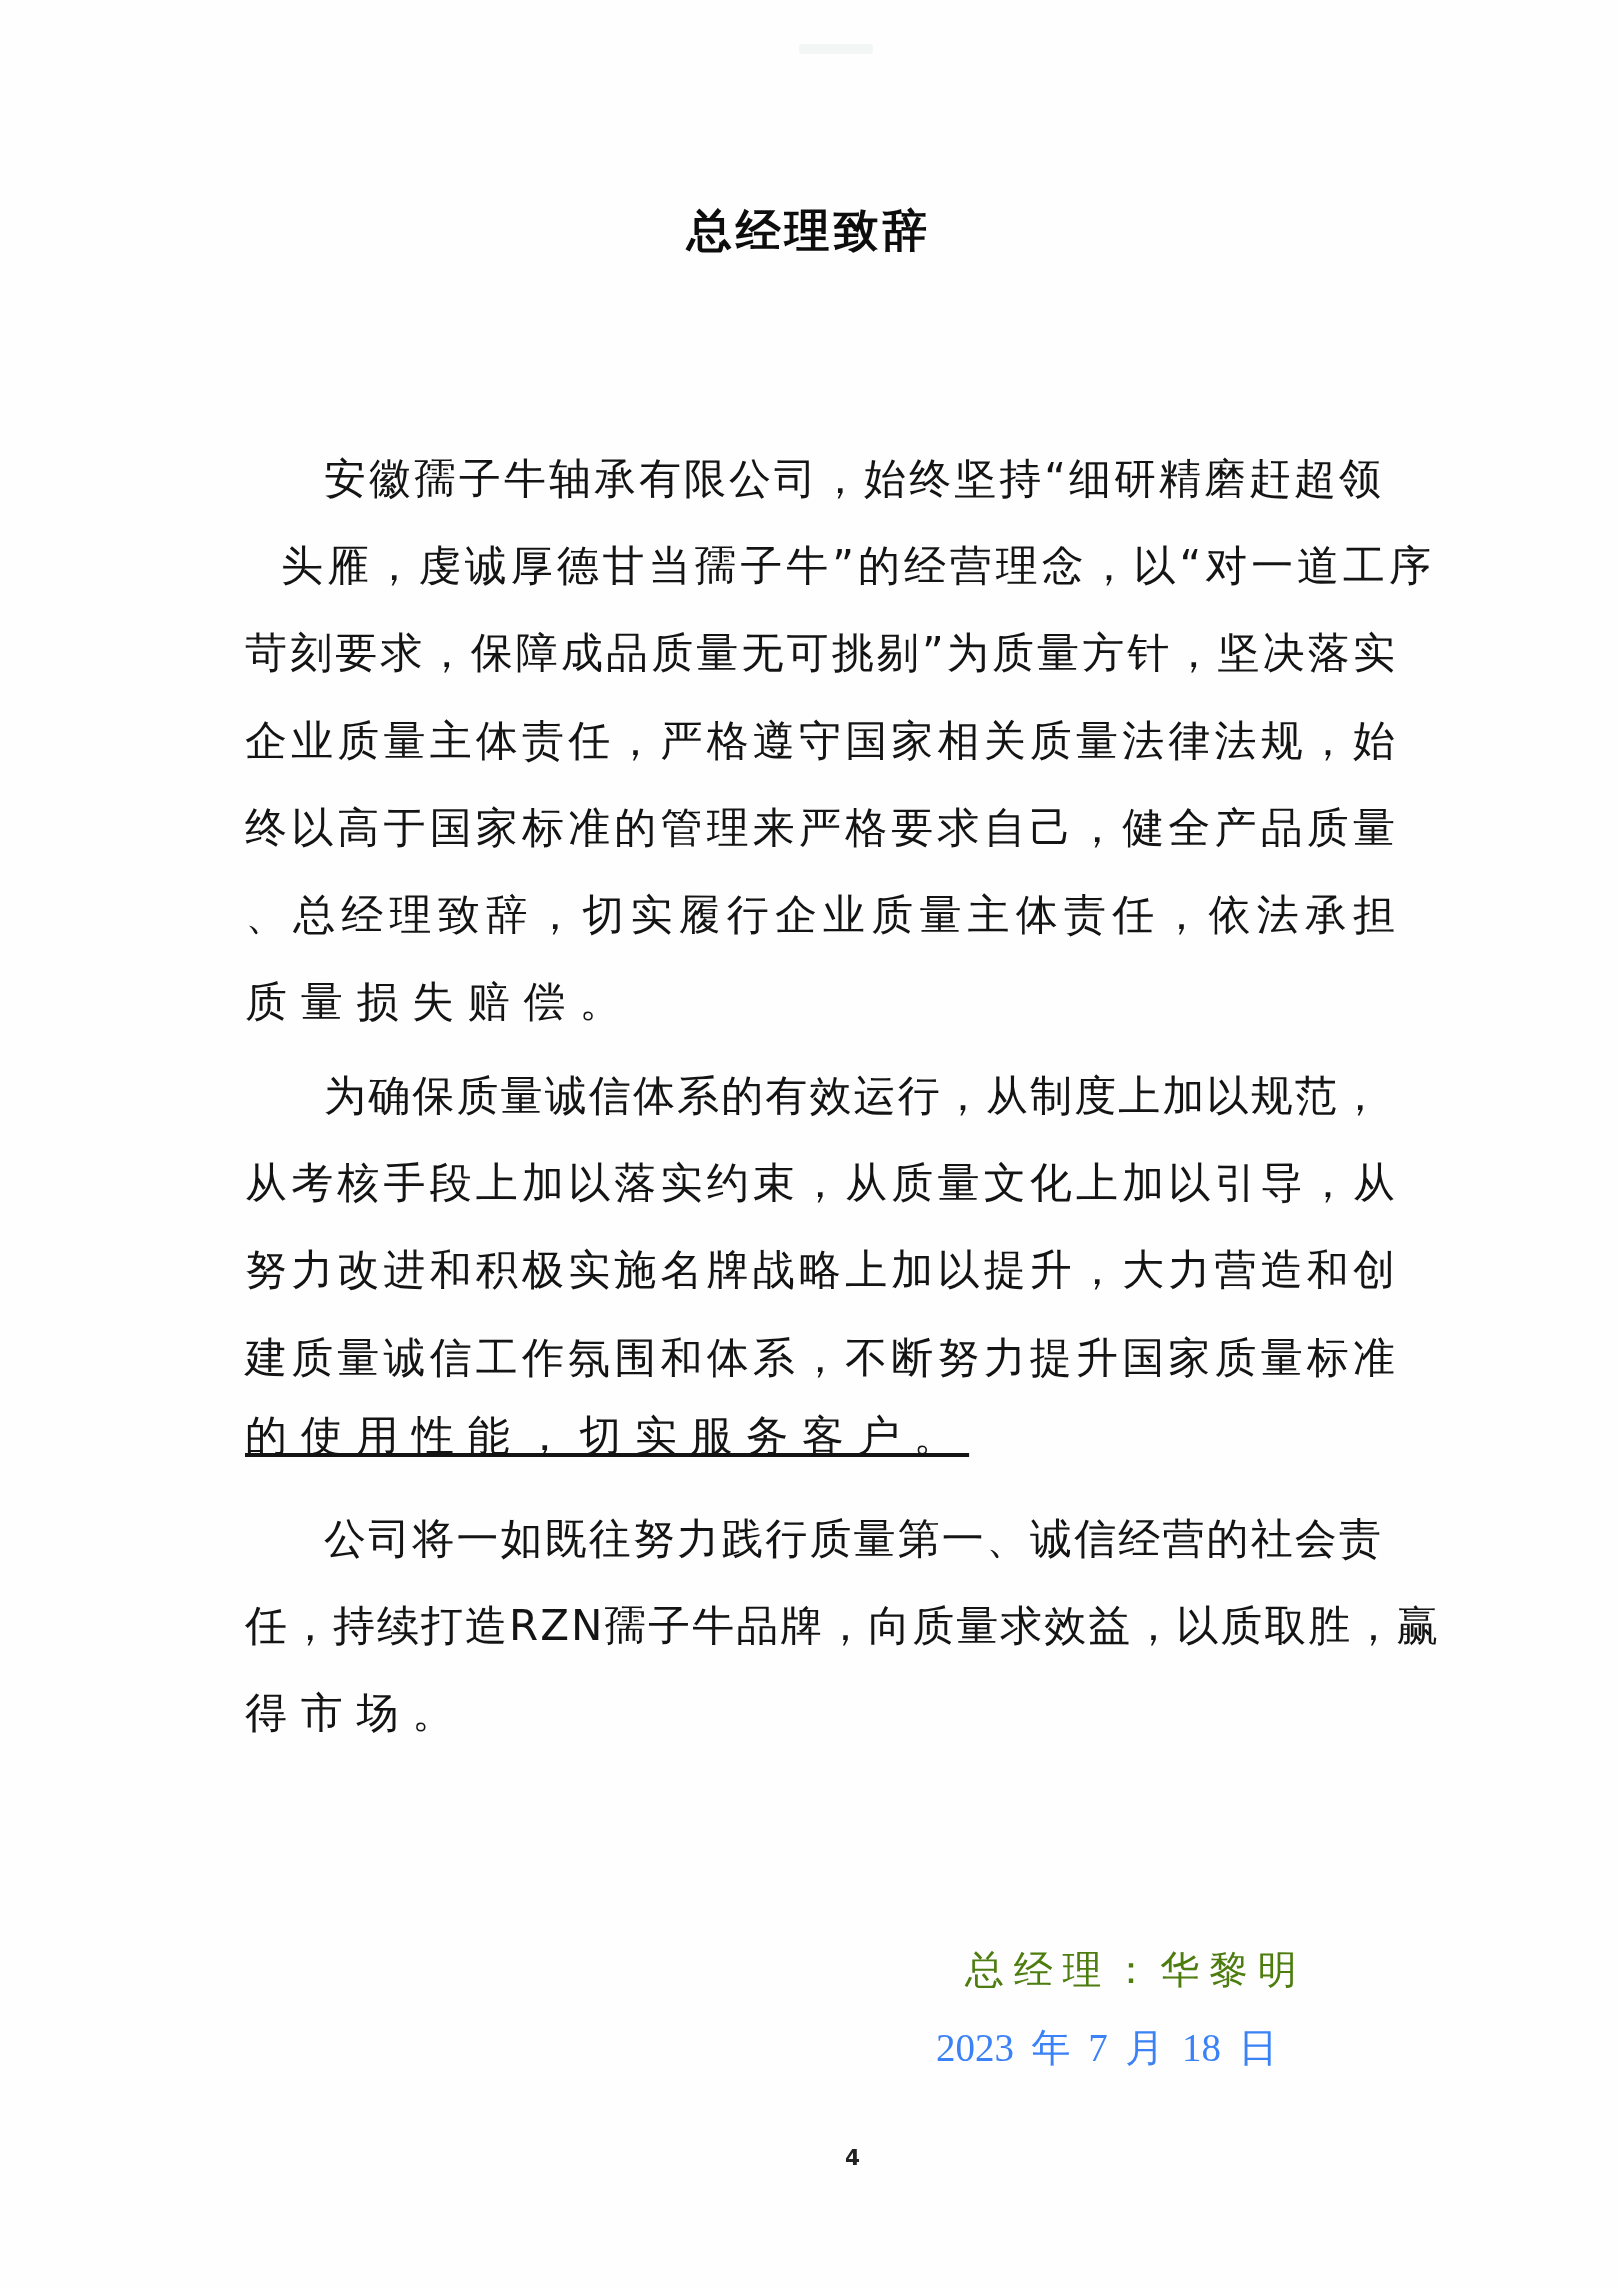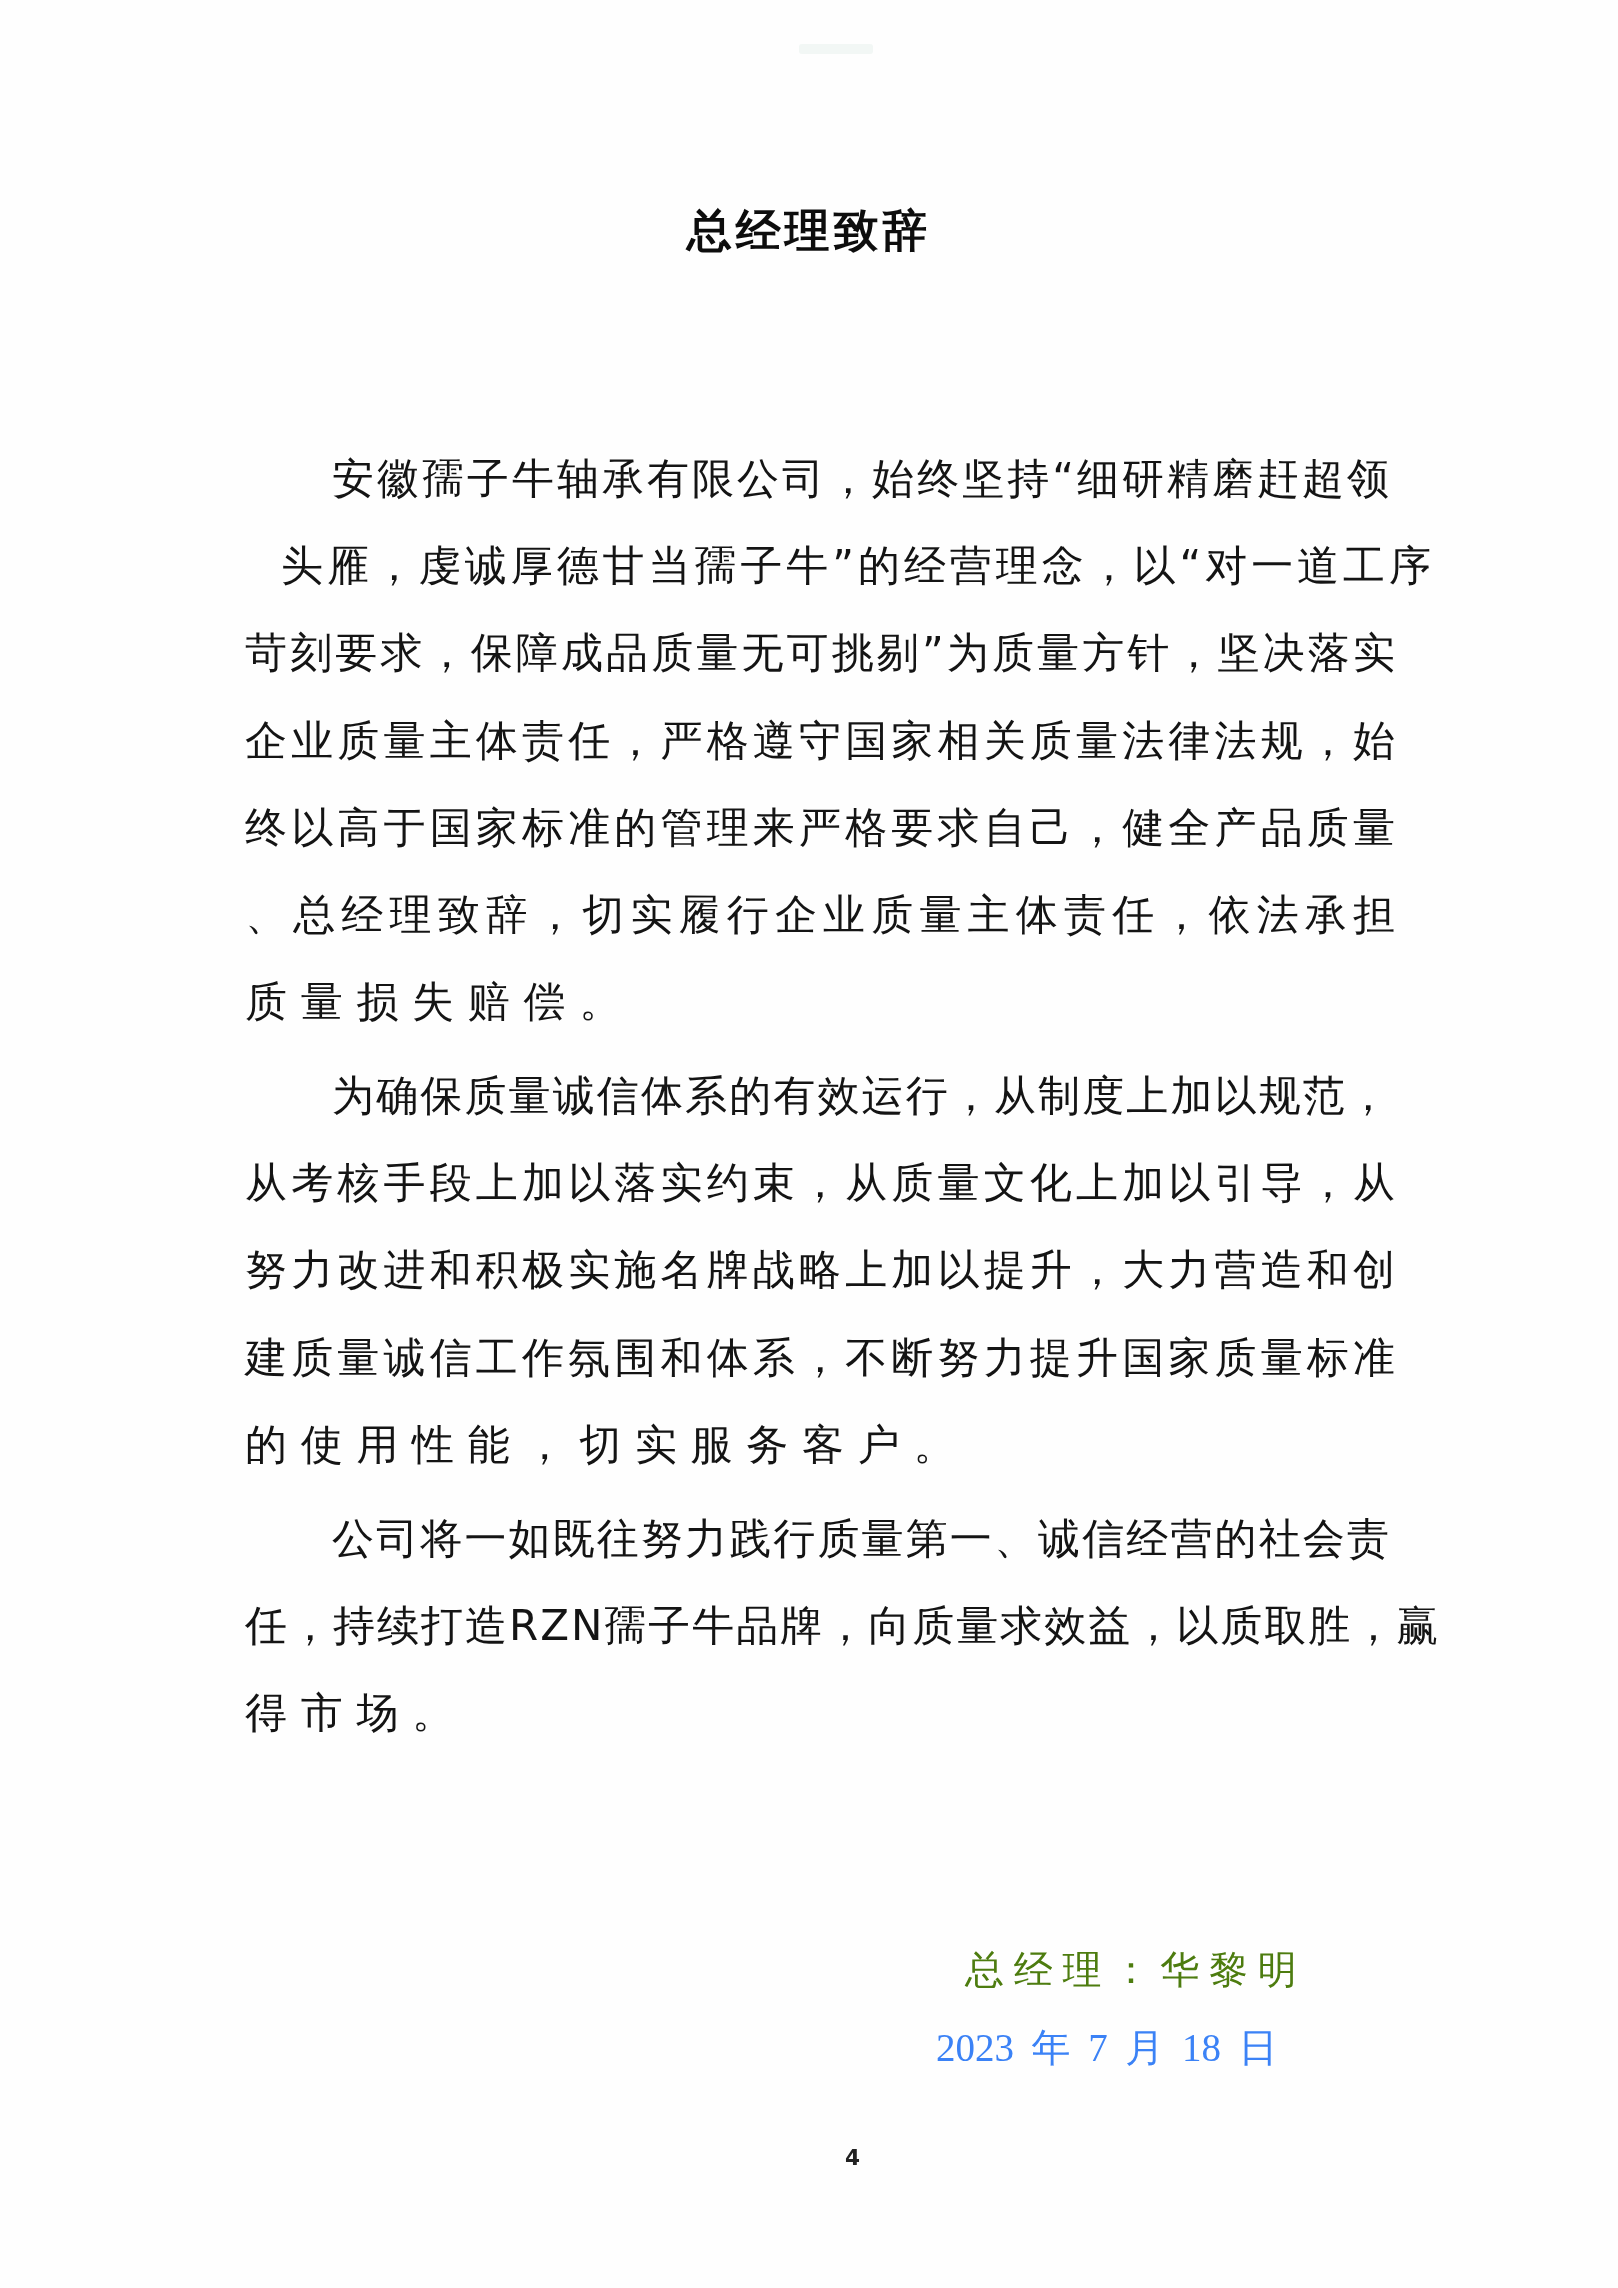--- a/index.html
+++ b/index.html
@@ -55,21 +55,21 @@
     white-space: nowrap;
     text-align: justify;
     text-align-last: justify;
     letter-spacing: 2px;
   }
   .line.last {
     text-align-last: left;
     letter-spacing: 13.7px;
   }
   .line.indent {
-    left: 87px;
+    left: 79px;
     width: 1059px;
   }
   .signature {
     position: absolute;
     left: 965px;
     top: 1943px;
     font-size: 39px;
     letter-spacing: 9.8px;
     color: #4d7c0f;
   }
@@ -108,21 +108,21 @@
     <div class="line" style="top:349px;">终以高于国家标准的管理来严格要求自己，健全产品质量</div>
     <div class="line" style="top:436px;">、总经理致辞，切实履行企业质量主体责任，依法承担</div>
     <div class="line last" style="top:523px;">质量损失赔偿。</div>
   </div>
 
   <div class="body-text" style="top:1066px;">
     <div class="line indent" style="top:0px;">为确保质量诚信体系的有效运行，从制度上加以规范，</div>
     <div class="line" style="top:87px;">从考核手段上加以落实约束，从质量文化上加以引导，从</div>
     <div class="line" style="top:174px;">努力改进和积极实施名牌战略上加以提升，大力营造和创</div>
     <div class="line" style="top:262px;">建质量诚信工作氛围和体系，不断努力提升国家质量标准</div>
-    <div class="line last" style="top:349px;">的使用性能，切实服务客户。</div>
+    <div class="line last" style="top:340px;text-decoration:underline;">的使用性能，切实服务客户。</div>
   </div>
 
   <div class="body-text" style="top:1509px;">
     <div class="line indent" style="top:0px;">公司将一如既往努力践行质量第一、诚信经营的社会责</div>
     <div class="line" style="top:87px;">任，持续打造RZN孺子牛品牌，向质量求效益，以质取胜，赢</div>
     <div class="line last" style="top:174px;">得市场。</div>
   </div>
 
   <div class="signature">
     <span>总经理：</span><span>华黎明</span>

